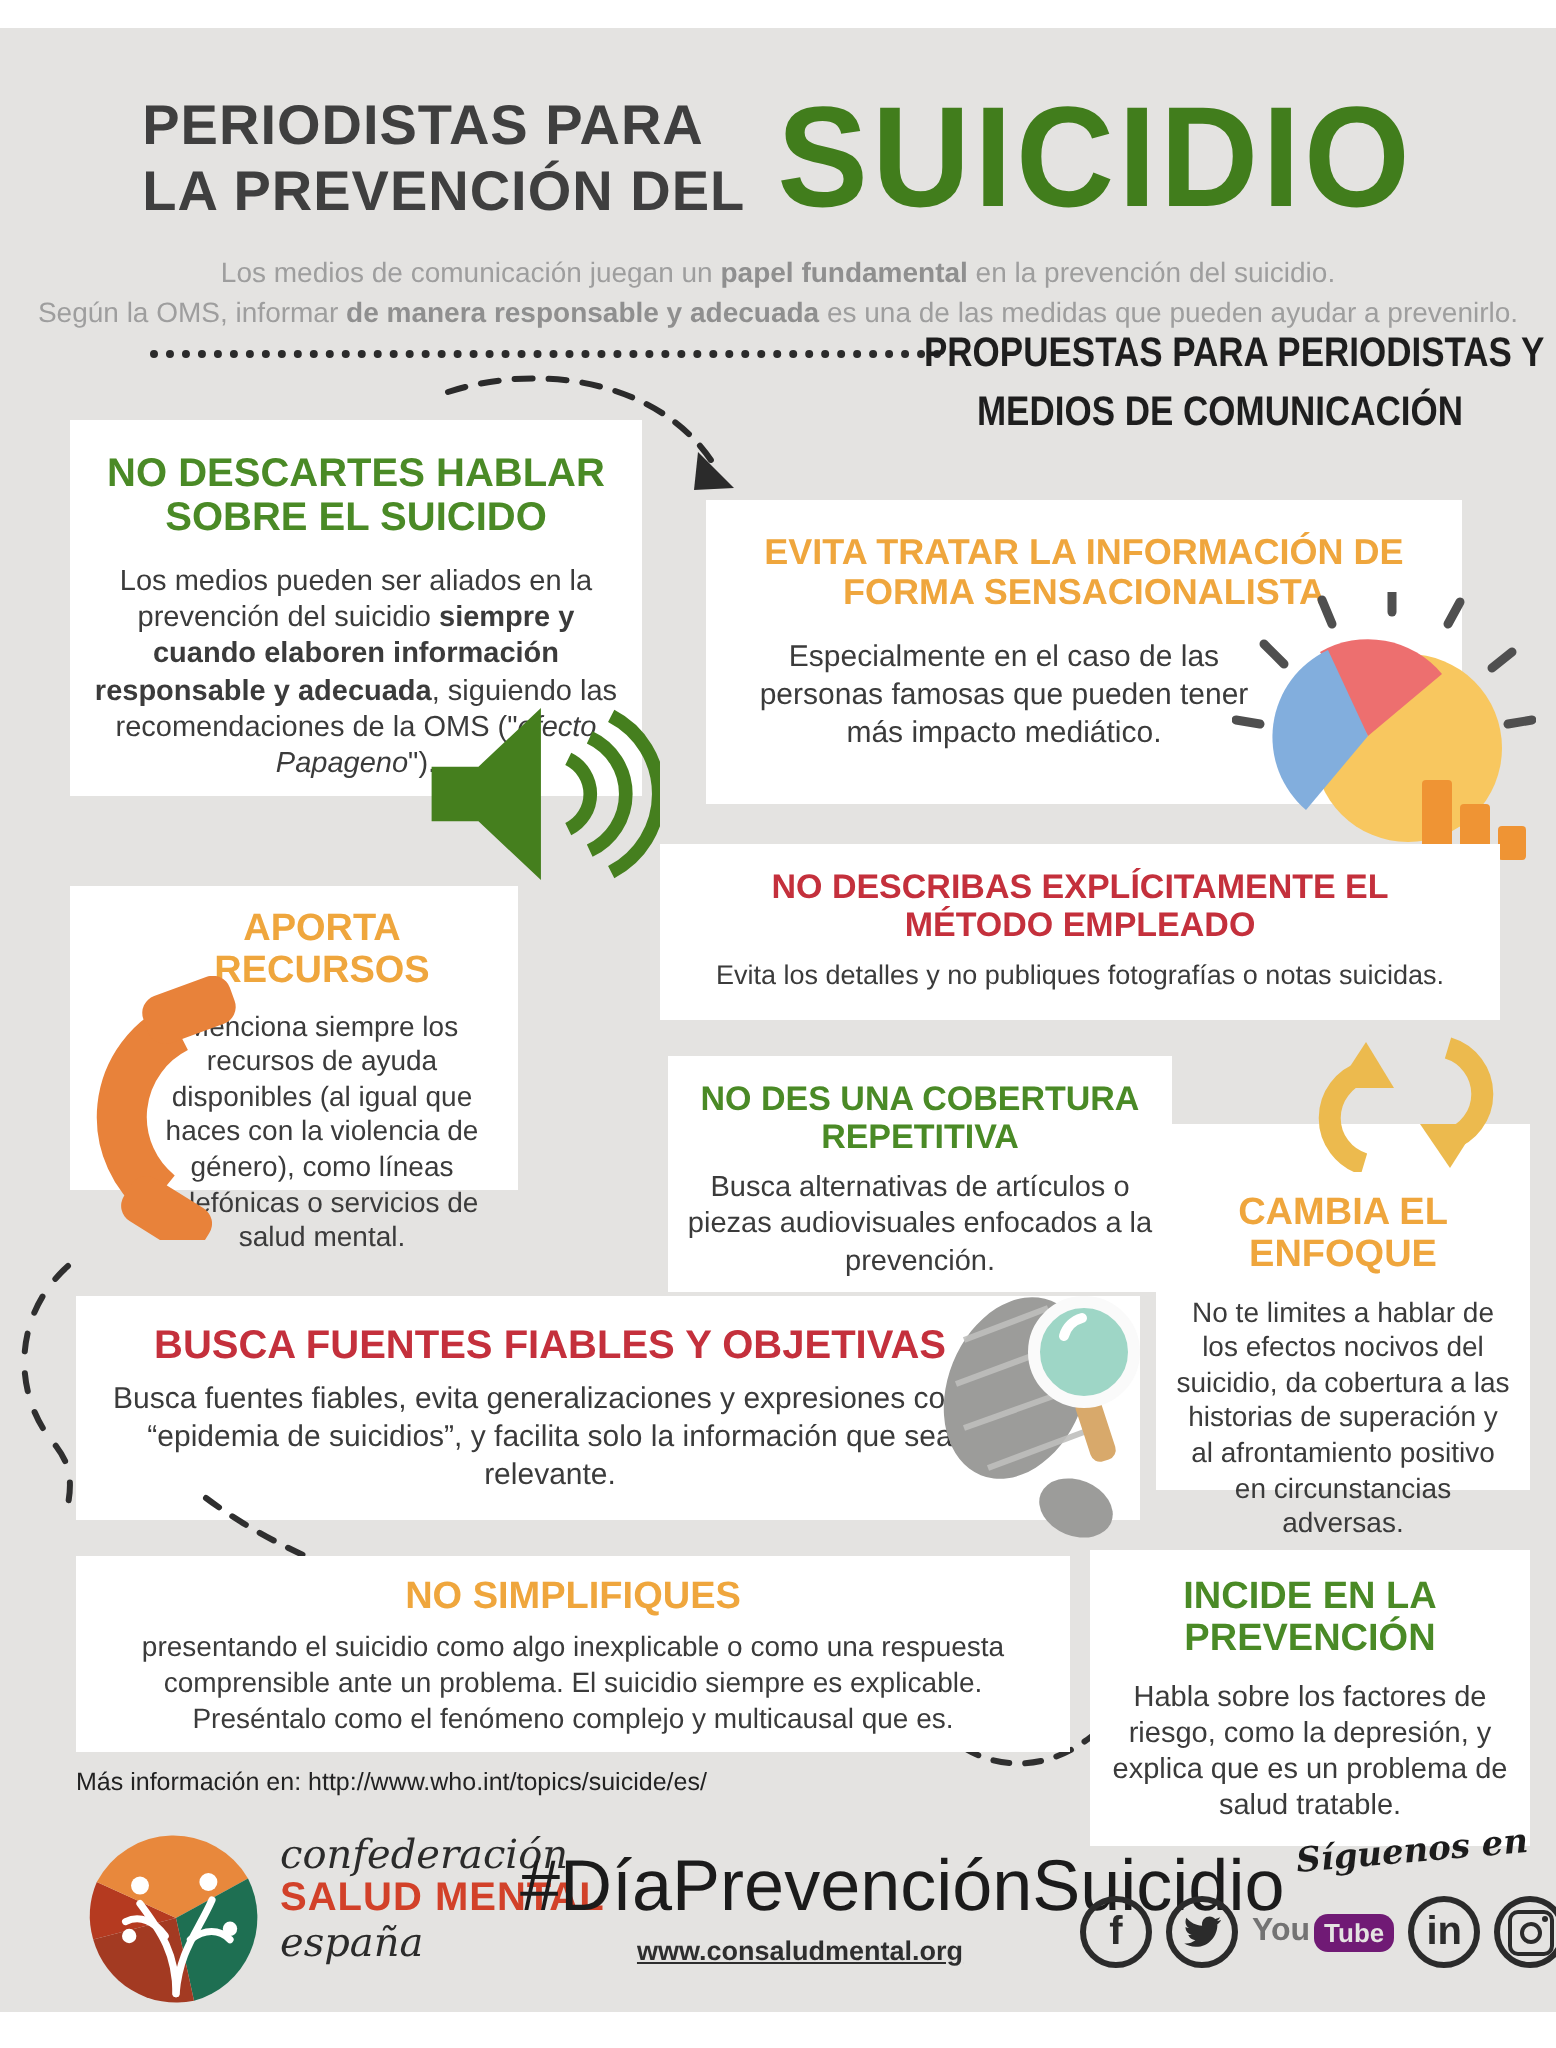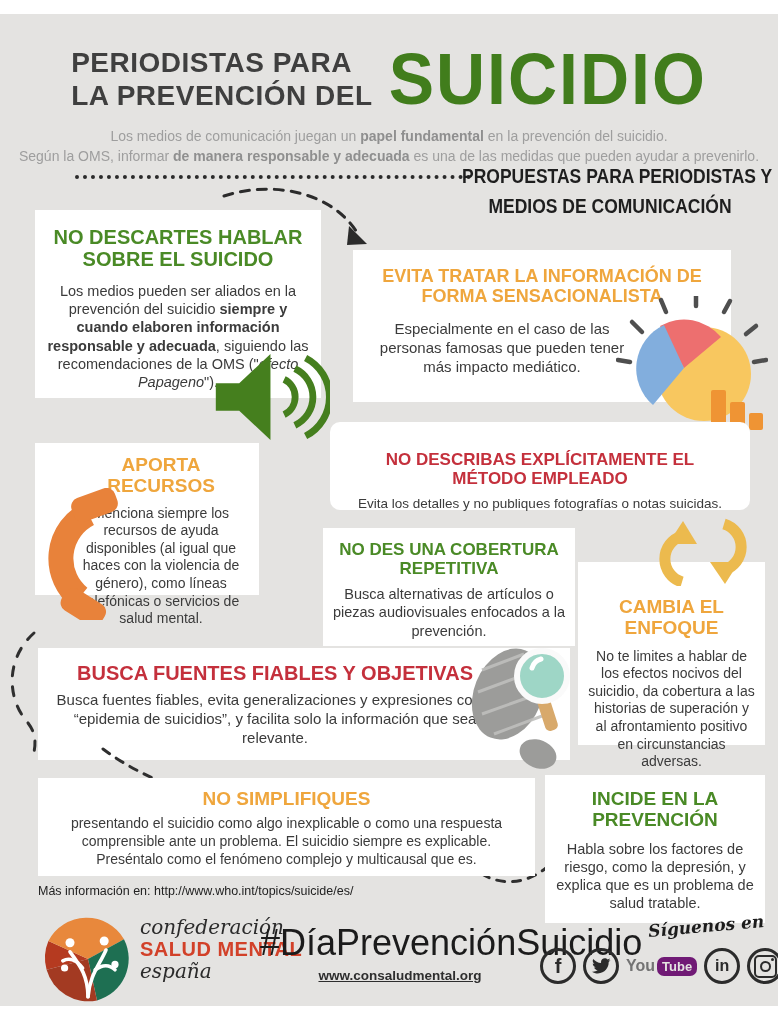--- a/index.html
+++ b/index.html
@@ -35,29 +35,29 @@
   .body{font-size:14.5px;line-height:1.26;color:#3b3b3b;}
 
   .card1{left:35px;top:210px;width:286px;height:188px;padding:16px 10px;}
   .card1 .card-title{font-size:20px;}
   .card1 .body{margin-top:11px;}
 
   .card2{left:353px;top:250px;width:378px;height:152px;padding:16px 14px;}
   .card2 .card-title{font-size:18px;max-width:330px;margin:0 auto;}
   .card2 .body{width:250px;margin:14px 0 0 10px;font-size:15px;}
 
-  .card3{left:330px;top:422px;width:420px;height:88px;padding:28px 6px;border-radius:10px;}
+  .card3{left:330px;top:422px;width:420px;height:88px;padding:12px 6px;}
   .card3 .card-title{font-size:17px;max-width:345px;margin:0 auto;}
   .card3 .body{margin-top:7px;font-size:13.5px;}
 
   .card4{left:35px;top:443px;width:224px;height:152px;padding:11px 8px 8px 36px;}
   .card4 .card-title{font-size:19px;}
   .card4 .body{margin-top:8px;font-size:14px;}
 
-  .card5{left:323px;top:528px;width:252px;height:118px;padding:12px 0;}
+  .card5{left:334px;top:528px;width:252px;height:118px;padding:12px 0;}
   .card5 .card-title{font-size:17px;}
   .card5 .body{margin-top:7px;}
 
   .card6{left:578px;top:562px;width:187px;height:183px;padding:34px 9px 8px 9px;}
   .card6 .card-title{font-size:19px;}
   .card6 .body{margin-top:9px;font-size:14px;}
 
   .card7{left:38px;top:648px;width:532px;height:112px;padding:14px 70px 10px 12px;}
   .card7 .card-title{font-size:20px;}
   .card7 .body{margin-top:7px;font-size:15px;}
@@ -80,21 +80,21 @@
   .brand{font-weight:800;font-size:20px;color:#d24129;letter-spacing:.5px;margin:2px 0;}
   .hashtag{position:absolute;left:260px;top:922px;font-size:36px;color:#1b1b1b;}
   .website{position:absolute;left:270px;top:968px;width:260px;text-align:center;
            font-size:13.5px;font-weight:700;color:#2e2e2e;text-decoration:underline;cursor:pointer;}
   .follow{position:absolute;left:648px;top:916px;font-family:"DejaVu Serif",serif;
           font-style:italic;font-weight:700;font-size:17px;color:#1c1c1c;transform:rotate(-5deg);}
   .social-row{position:absolute;left:540px;top:948px;display:flex;align-items:center;gap:7px;}
   .soc{width:36px;height:36px;border:3px solid #2b2b2b;border-radius:50%;box-sizing:border-box;
        display:flex;align-items:center;justify-content:center;cursor:pointer;}
   .soc .fb{font-weight:800;font-size:20px;color:#2b2b2b;}
-  .soc .inl{font-weight:800;font-size:16px;color:#2b2b2b;}
+  .soc .inl{font-weight:800;font-size:20px;color:#2b2b2b;}
   .yt{display:flex;align-items:center;gap:2px;cursor:pointer;}
   .yt .you{font-weight:800;font-size:16px;color:#737373;}
   .yt .tube{background:#701a75;color:#e4e3e1;font-weight:800;font-size:13px;
             border-radius:7px;padding:2px 5px;}
   .ig-sq{width:19px;height:19px;border:2.5px solid #2b2b2b;border-radius:5px;position:relative;}
   .ig-sq .lens{position:absolute;left:4px;top:4px;width:7px;height:7px;border:2.5px solid #2b2b2b;
                border-radius:50%;}
   .ig-sq .dot{position:absolute;right:1px;top:1px;width:3px;height:3px;background:#2b2b2b;border-radius:50%;}
 </style>
 </head>

